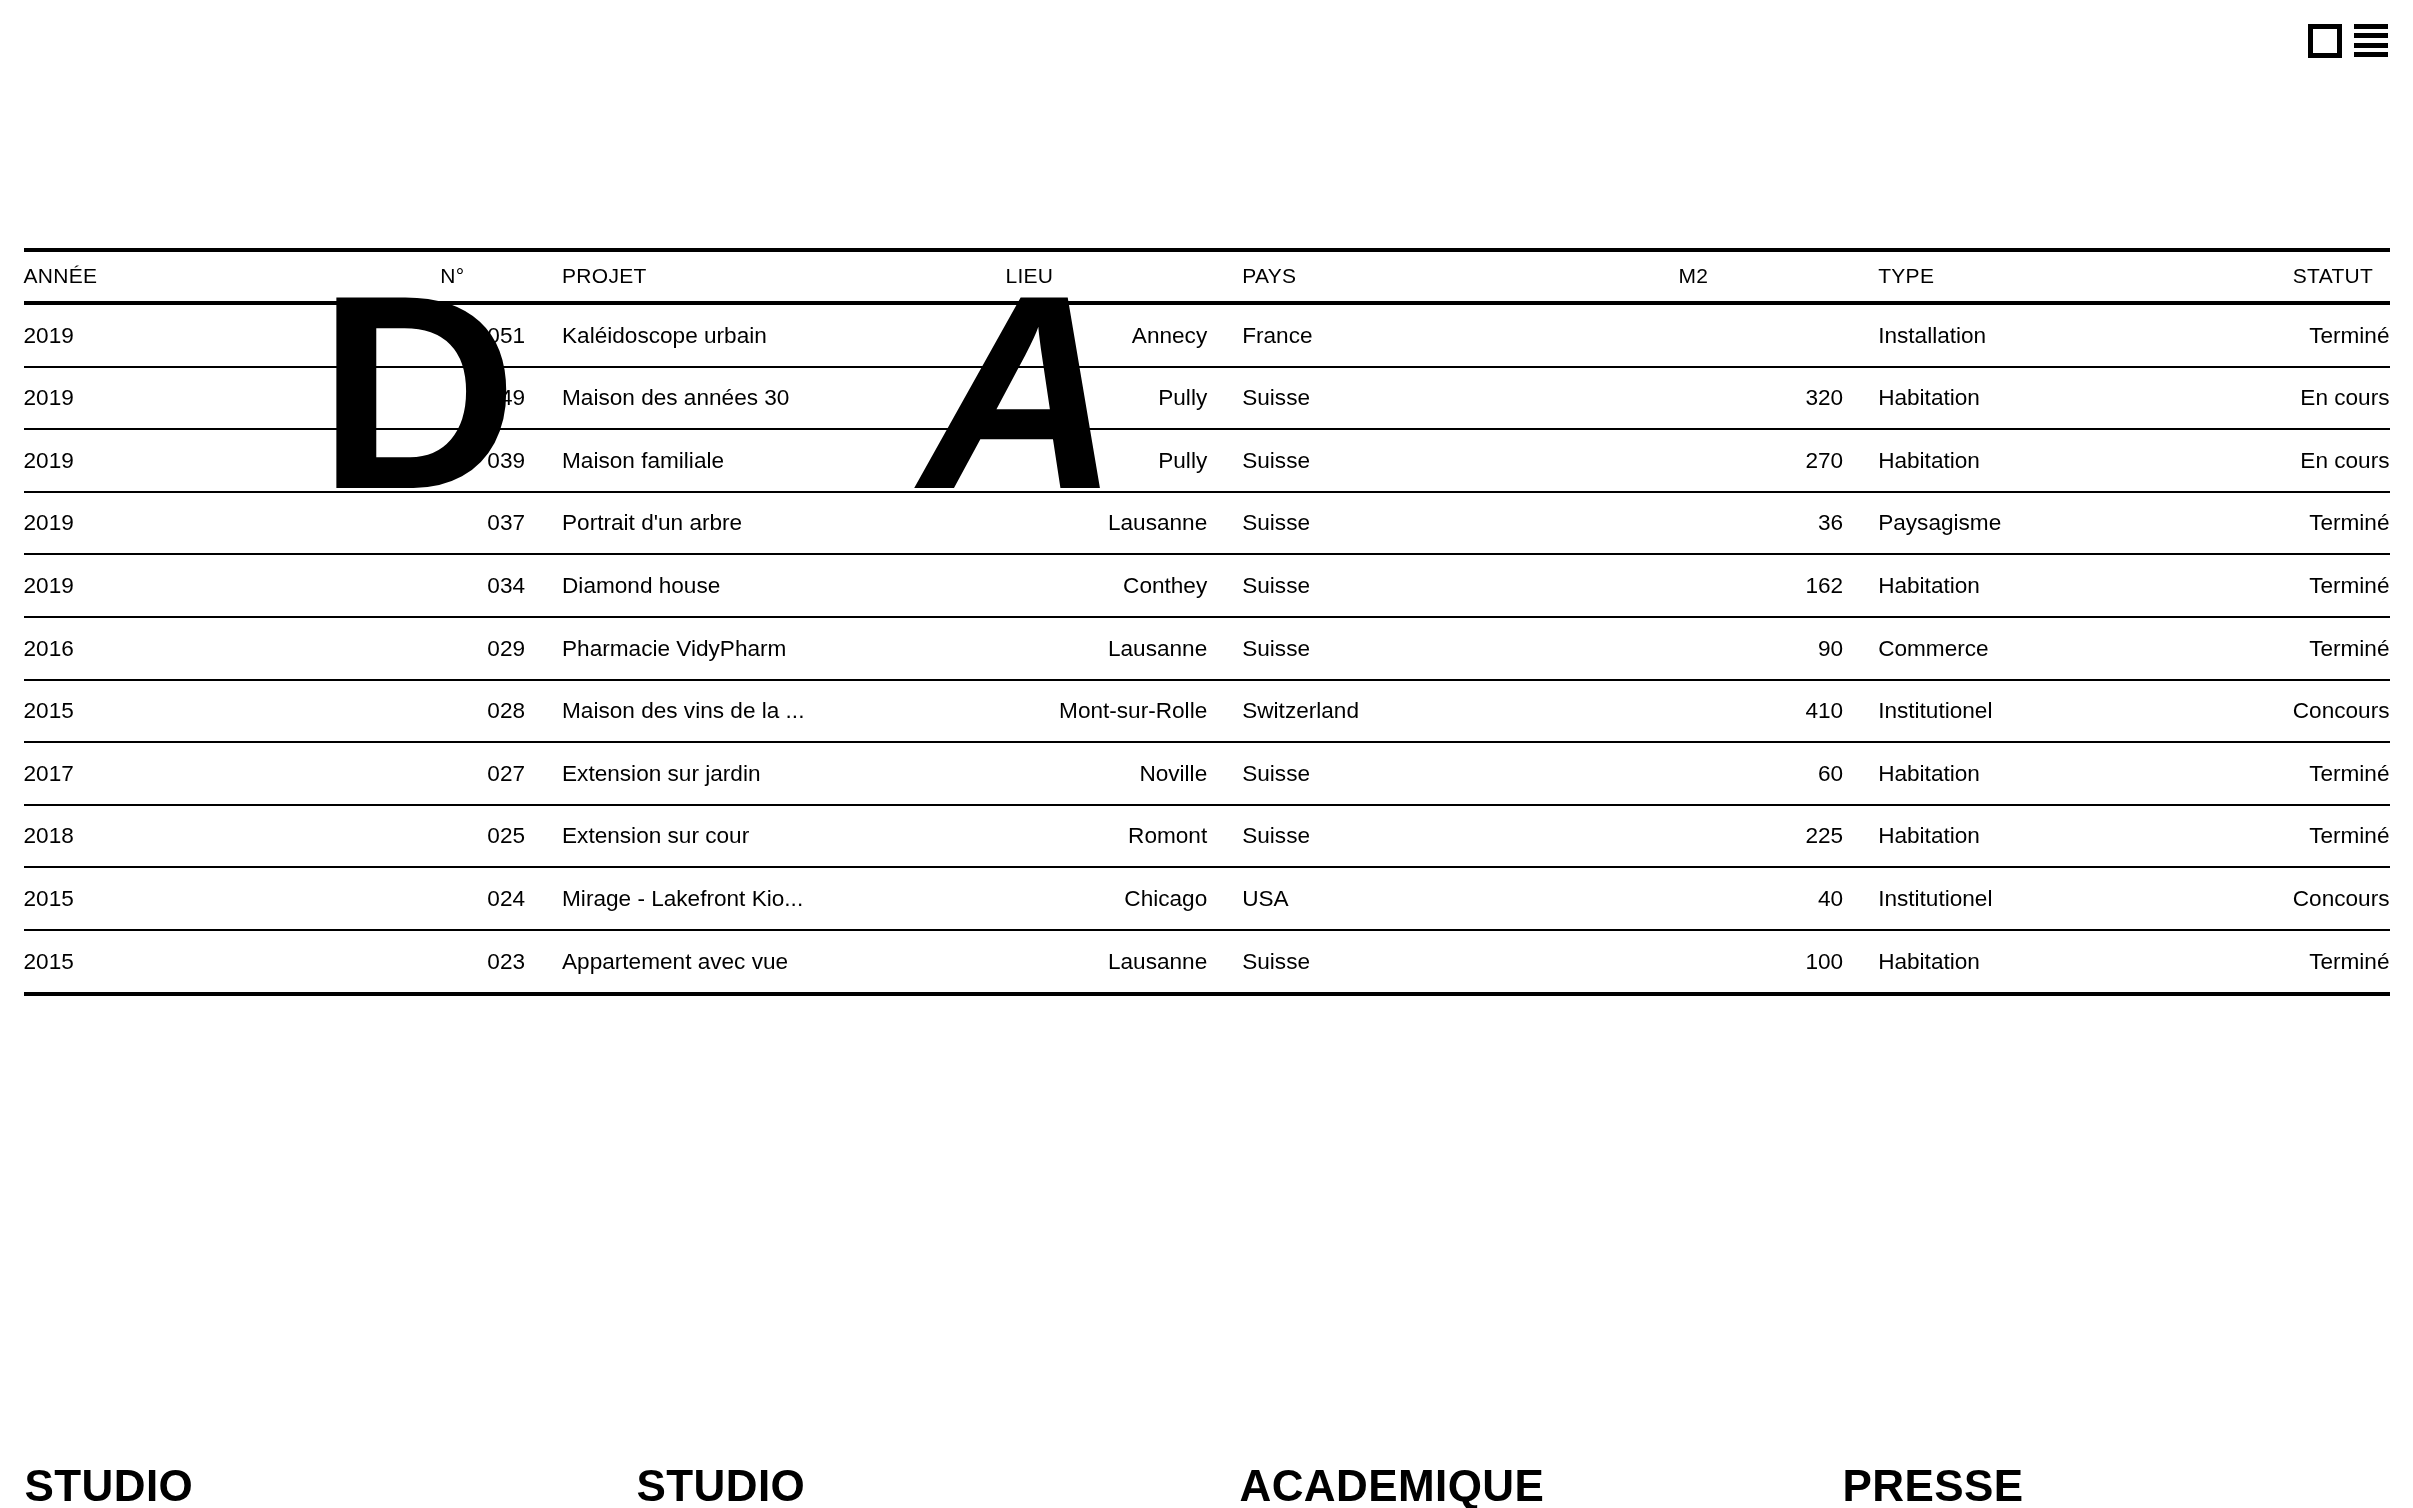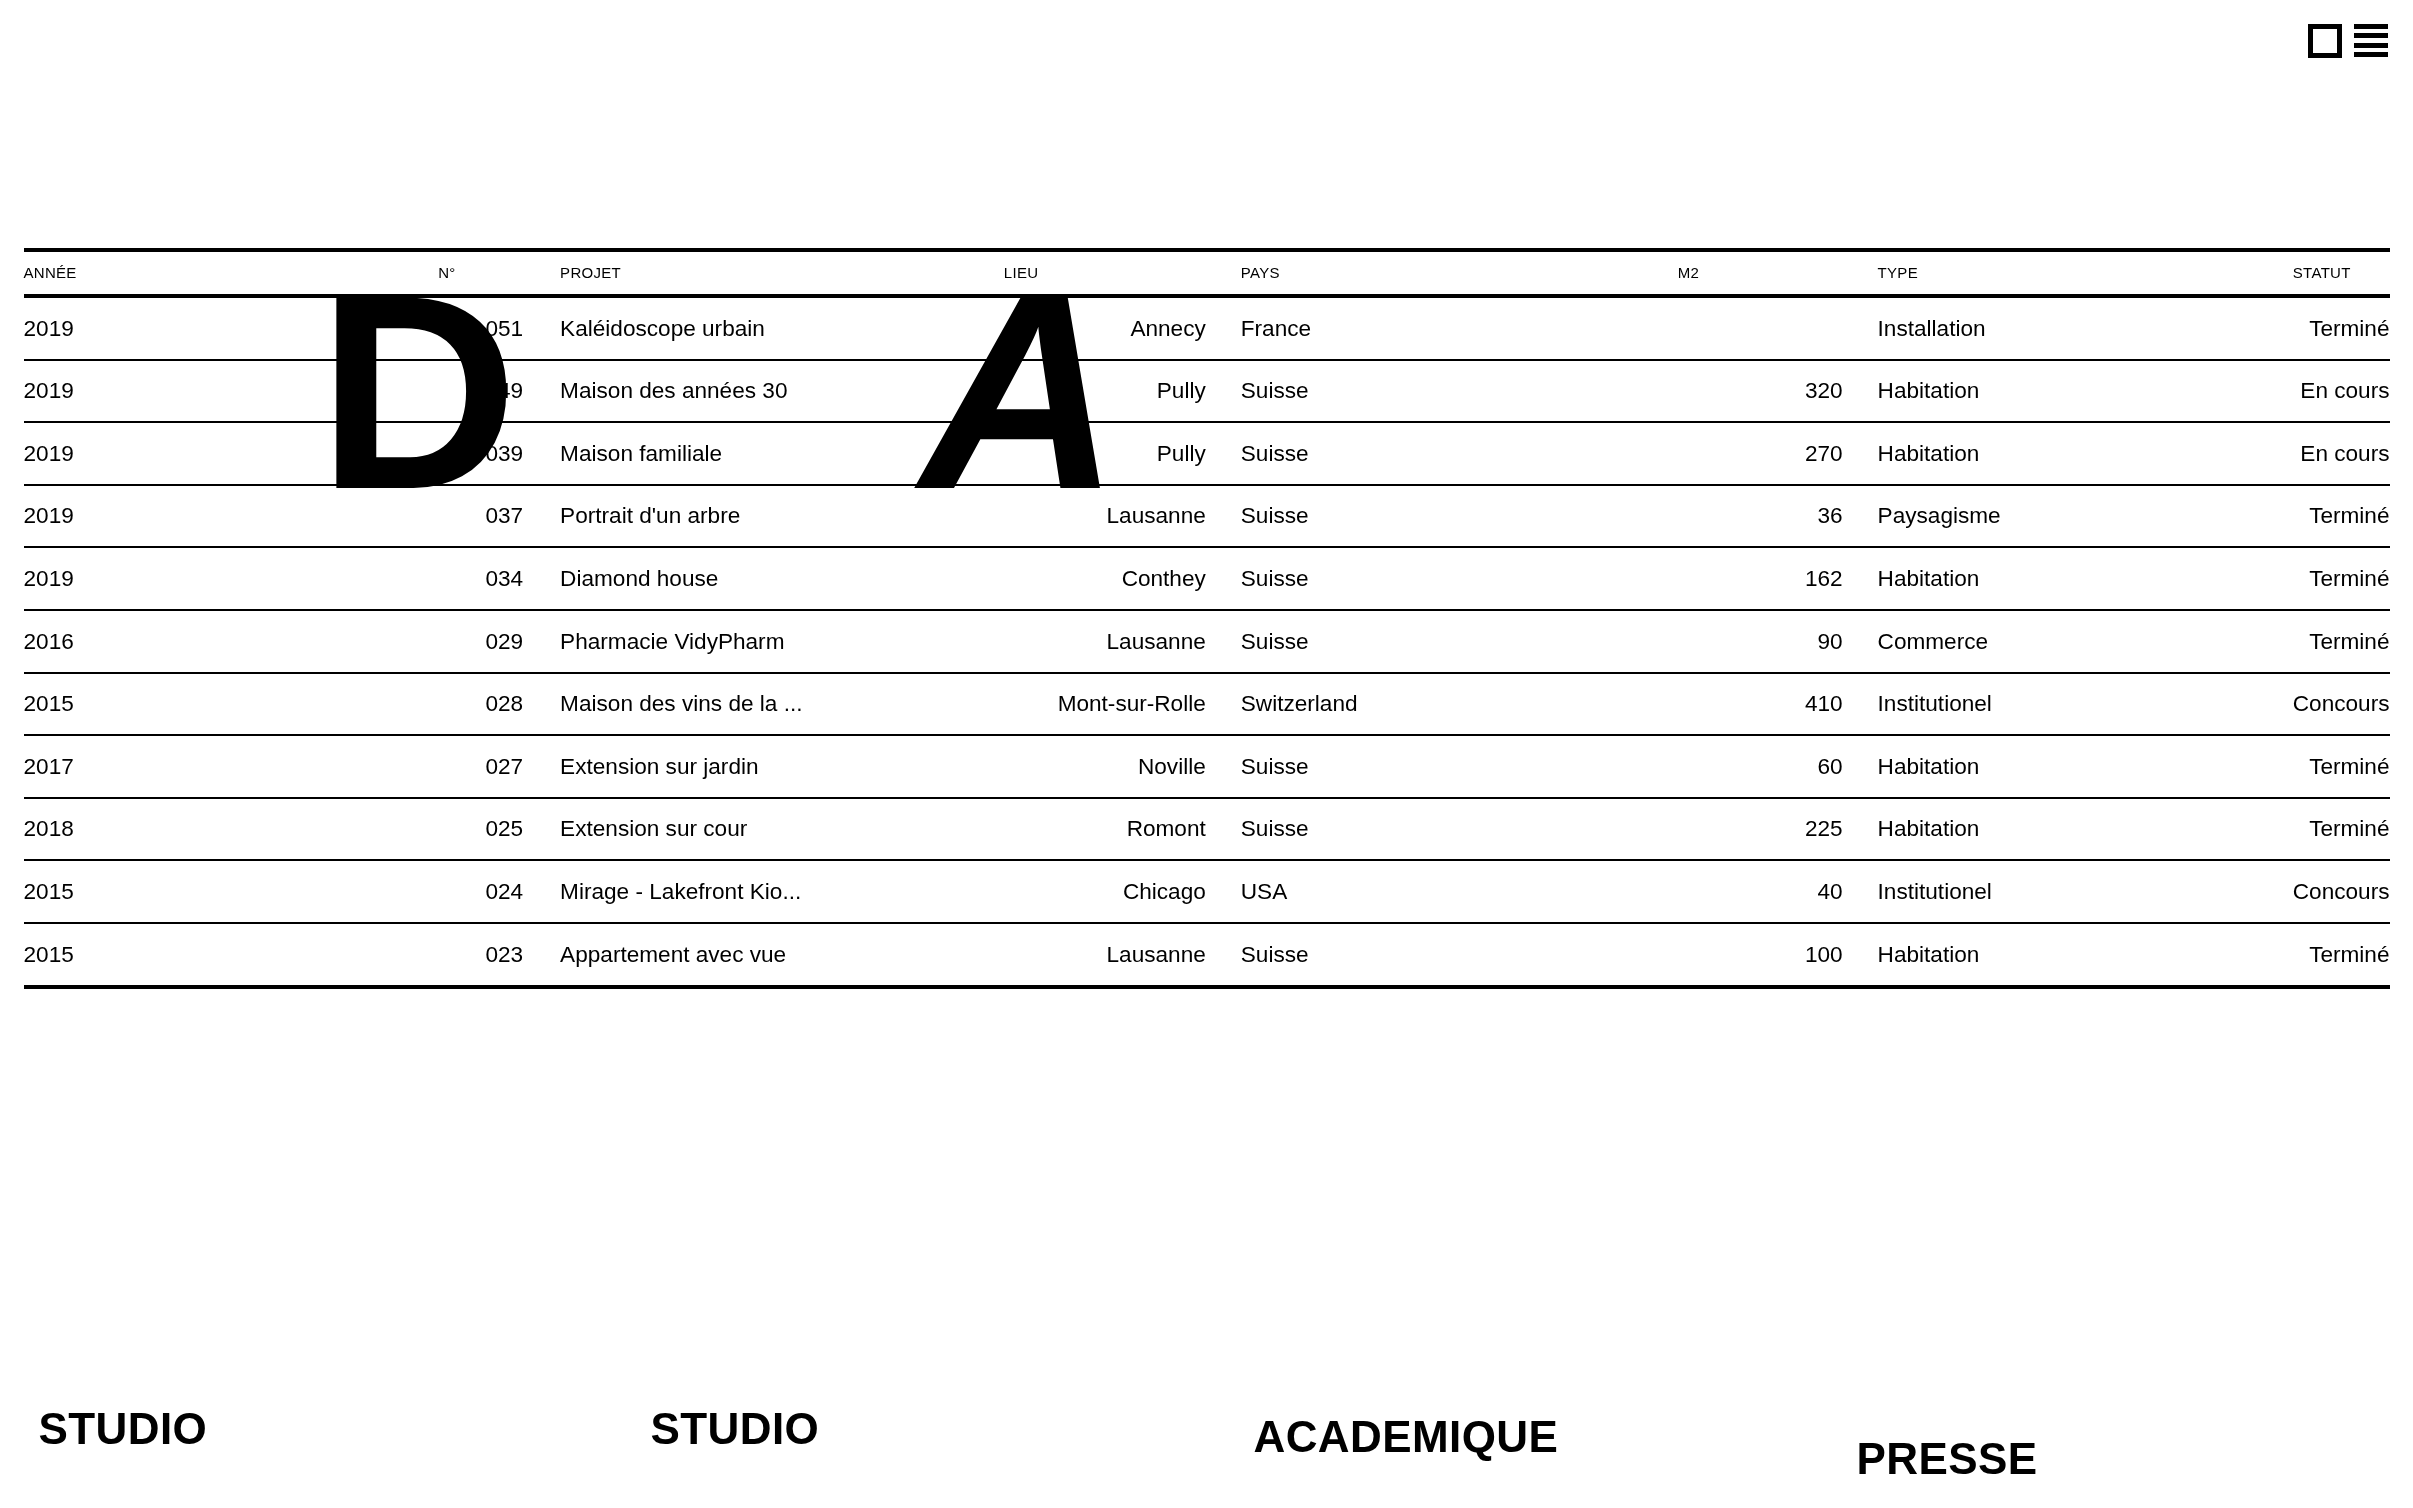--- a/index.html
+++ b/index.html
@@ -73,21 +73,21 @@
   .table-wrap {
     padding: 0 23.5px;
   }
   table.project-table {
     width: 100%;
     border-collapse: collapse;
     font-size: 22px;
   }
   table.project-table thead th {
     font-weight: 400;
-    font-size: 15px;
+    font-size: 21px;
     letter-spacing: 0.3px;
     padding: 11.7px 0 13.4px 0;
     border-top: 4.2px solid #000;
     border-bottom: 4.2px solid #000;
     text-align: left;
     white-space: nowrap;
   }
   table.project-table tbody td {
     padding: 17.6px 0 17px 0;
     border-bottom: 2.5px solid #000;
@@ -104,26 +104,26 @@
   .col-projet { width: 511px; text-align: left; padding-left: 37px !important; }
   .col-lieu   { width: 210px; text-align: right; }
   .col-pays   { width: 520px; text-align: left; padding-left: 35px !important; }
   .col-m2     { width: 184px; text-align: right; }
   .col-type   { width: 494px; text-align: left; padding-left: 35px !important; }
   .col-statut { text-align: right; margin-left: 47px; }
 
   
   .footer-nav {
     position: absolute;
-    left: 15px;
+    left: 1px;
     right: 0;
     bottom: 0;
     padding: 0 23.5px;
     display: flex;
-    align-items: flex-start;
+    align-items: flex-end;
     height: 101px;
   }
   .footer-nav .nav-item {
     font-size: 44px;
     font-weight: 700;
     letter-spacing: 0.4px;
     line-height: 1;
     white-space: nowrap;
   }
   .nav-studio     { width: 612px; }

